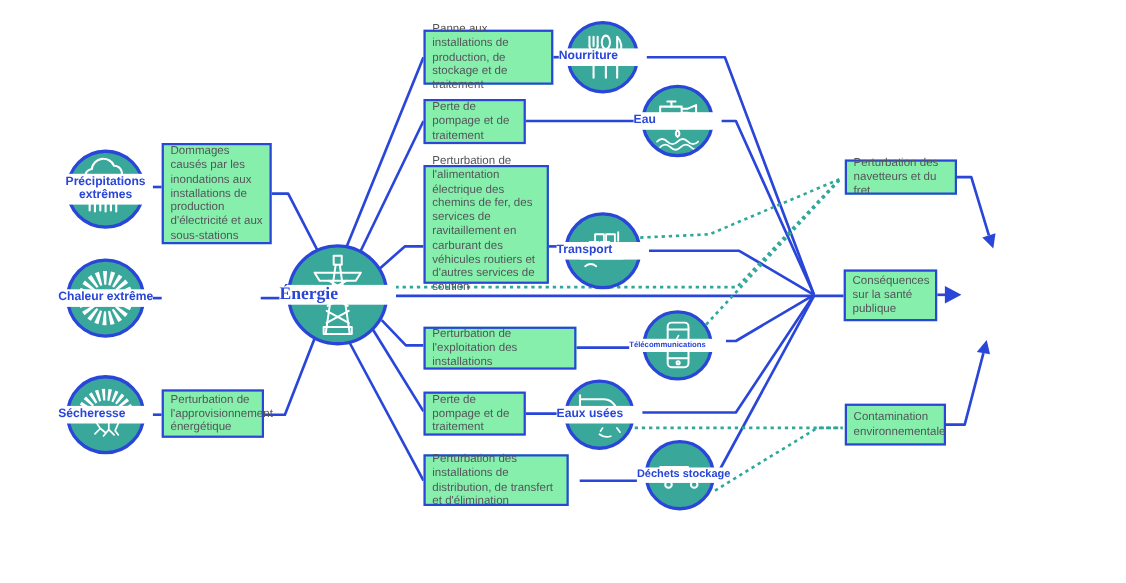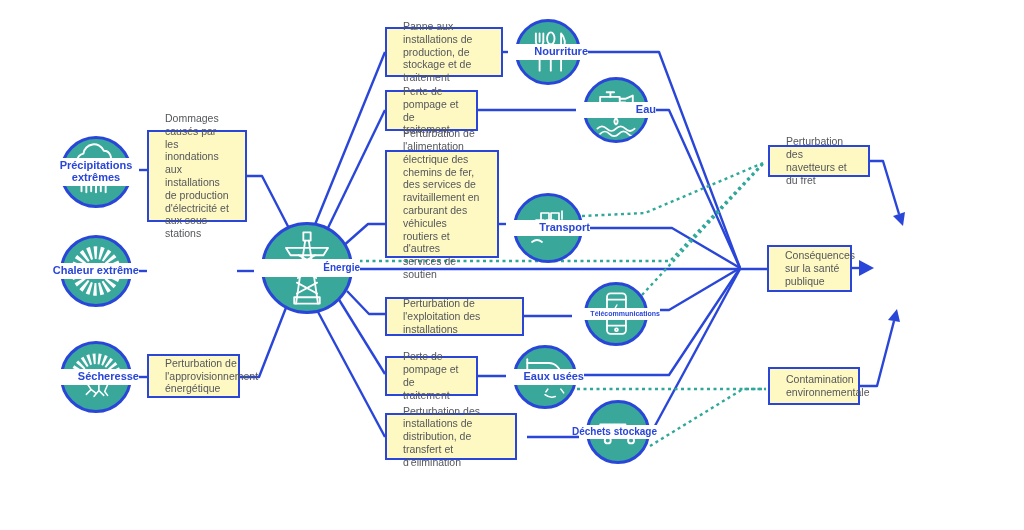--- a/index.html
+++ b/index.html
@@ -7,28 +7,28 @@
          font-family:"Liberation Sans",sans-serif;}
   .wires{position:absolute;left:0;top:0;width:1024px;height:530px;pointer-events:none;}
   .gsolid path{stroke:var(--line_blue);stroke-width:2.4;fill:none;stroke-linejoin:round;}
   .gdotted path{stroke:var(--dotted_teal);stroke-width:2.4;fill:none;stroke-dasharray:3 3.5;}
   .garrows polygon{fill:var(--line_blue);stroke:none;}
   .cnode{position:absolute;z-index:2;}
   .disc{position:absolute;inset:0;border-radius:50%;background:var(--node_fill);
         border:3px solid var(--line_blue);box-sizing:border-box;overflow:hidden;
         display:flex;align-items:center;justify-content:center;}
   .band{position:absolute;left:-7px;right:-7px;background:#fff;z-index:3;
-        display:flex;flex-direction:column;align-items:flex-end;justify-content:center;text-align:center;}
+        display:flex;flex-direction:column;align-items:flex-start;justify-content:center;text-align:center;}
   .band span{color:var(--label_blue);font-weight:bold;font-size:11px;line-height:1.08;}
   .band.small span{font-size:7px;}
   .band.mid span{font-size:10px;}
-  .band.big span{font-size:10px;}
-  .tbox{position:absolute;z-index:2;background:#fef9c3;border:2px solid var(--line_blue);
+  .band.big span{font-size:16px;font-family:Liberation Serif, serif;}
+  .tbox{position:absolute;z-index:2;background:#86efac;border:2px solid var(--line_blue);
         box-sizing:border-box;color:var(--box_text);font-size:10.5px;line-height:1.22;
-        padding:3px 16px;display:flex;align-items:center;}
+        padding:3px 6px;display:flex;align-items:center;}
   .icon{display:block;}
   .icon path,.icon line,.icon rect,.icon circle,.icon ellipse,.icon polyline
        {stroke:#fff;fill:none;stroke-width:2;stroke-linecap:round;stroke-linejoin:round;}
   .icon .fillw rect{fill:#fff;stroke:none;}
 </style>
 </head>
 <body>
 
 <div class="stage">
 

